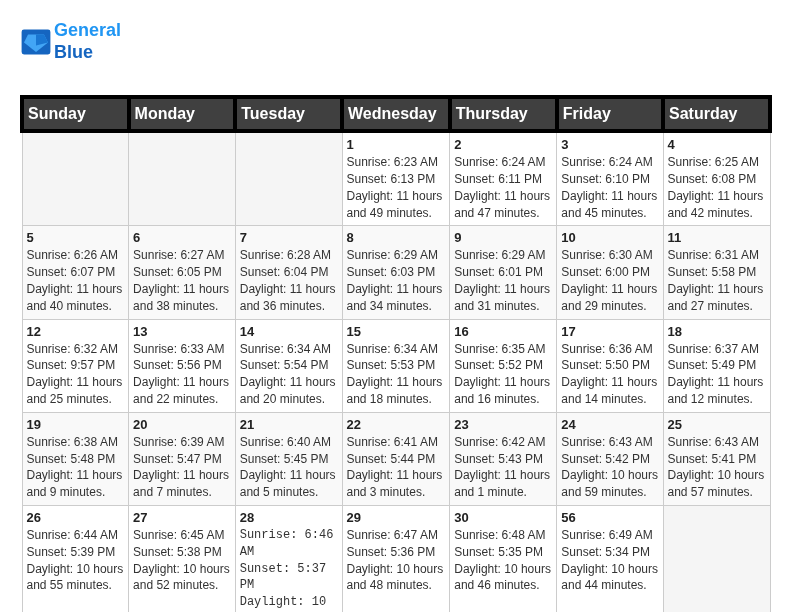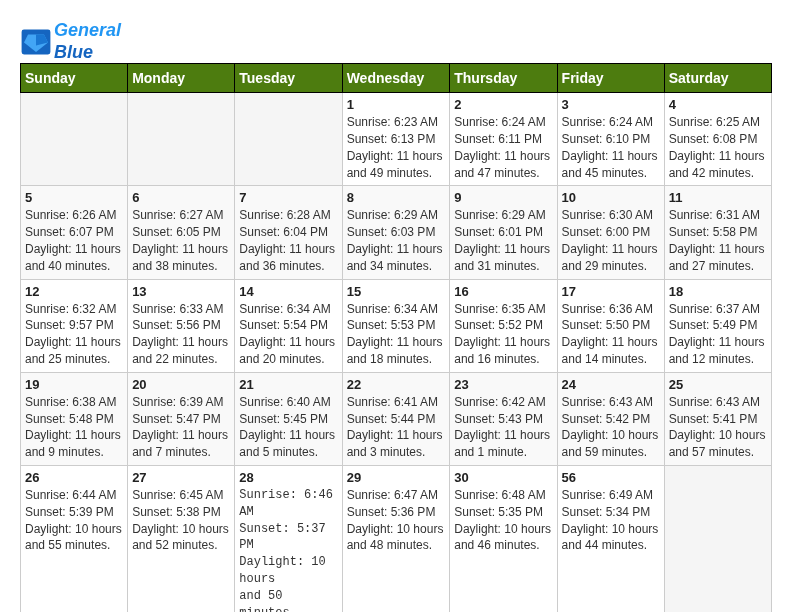--- a/index.html
+++ b/index.html
@@ -7,22 +7,21 @@
       font-family: Arial, sans-serif;
       background: #fff;
       width: 792px;
       min-height: 612px;
       padding: 20px;
     }
     .header {
       display: flex;
       justify-content: space-between;
       align-items: flex-start;
-      margin-bottom: 0;
-      font-style: italic;
+      margin-bottom: 32px;
     }
     .logo {
       display: flex;
       align-items: center;
     }
     .logo-text {
       font-size: 18px;
       font-weight: bold;
       color: #333;
       line-height: 1.2;
@@ -46,27 +45,27 @@
     .location {
       font-size: 15px;
       color: #555;
     }
     .calendar {
       width: 100%;
       border-collapse: collapse;
       font-size: 11px;
     }
     .calendar th {
-      background: #4d7c0f;
+      background: #404040;
       color: #fff;
       padding: 6px 4px;
       text-align: left;
-      font-size: 14px;
+      font-size: 16px;
       font-weight: bold;
-      border: 1px solid #000000;
+      border: 4px solid #000000;
     }
     .calendar td {
       border: 1px solid #ccc;
       vertical-align: top;
       padding: 4px;
       width: 108px;
       min-height: 80px;
       background: #fff;
     }
     .calendar td.empty {

